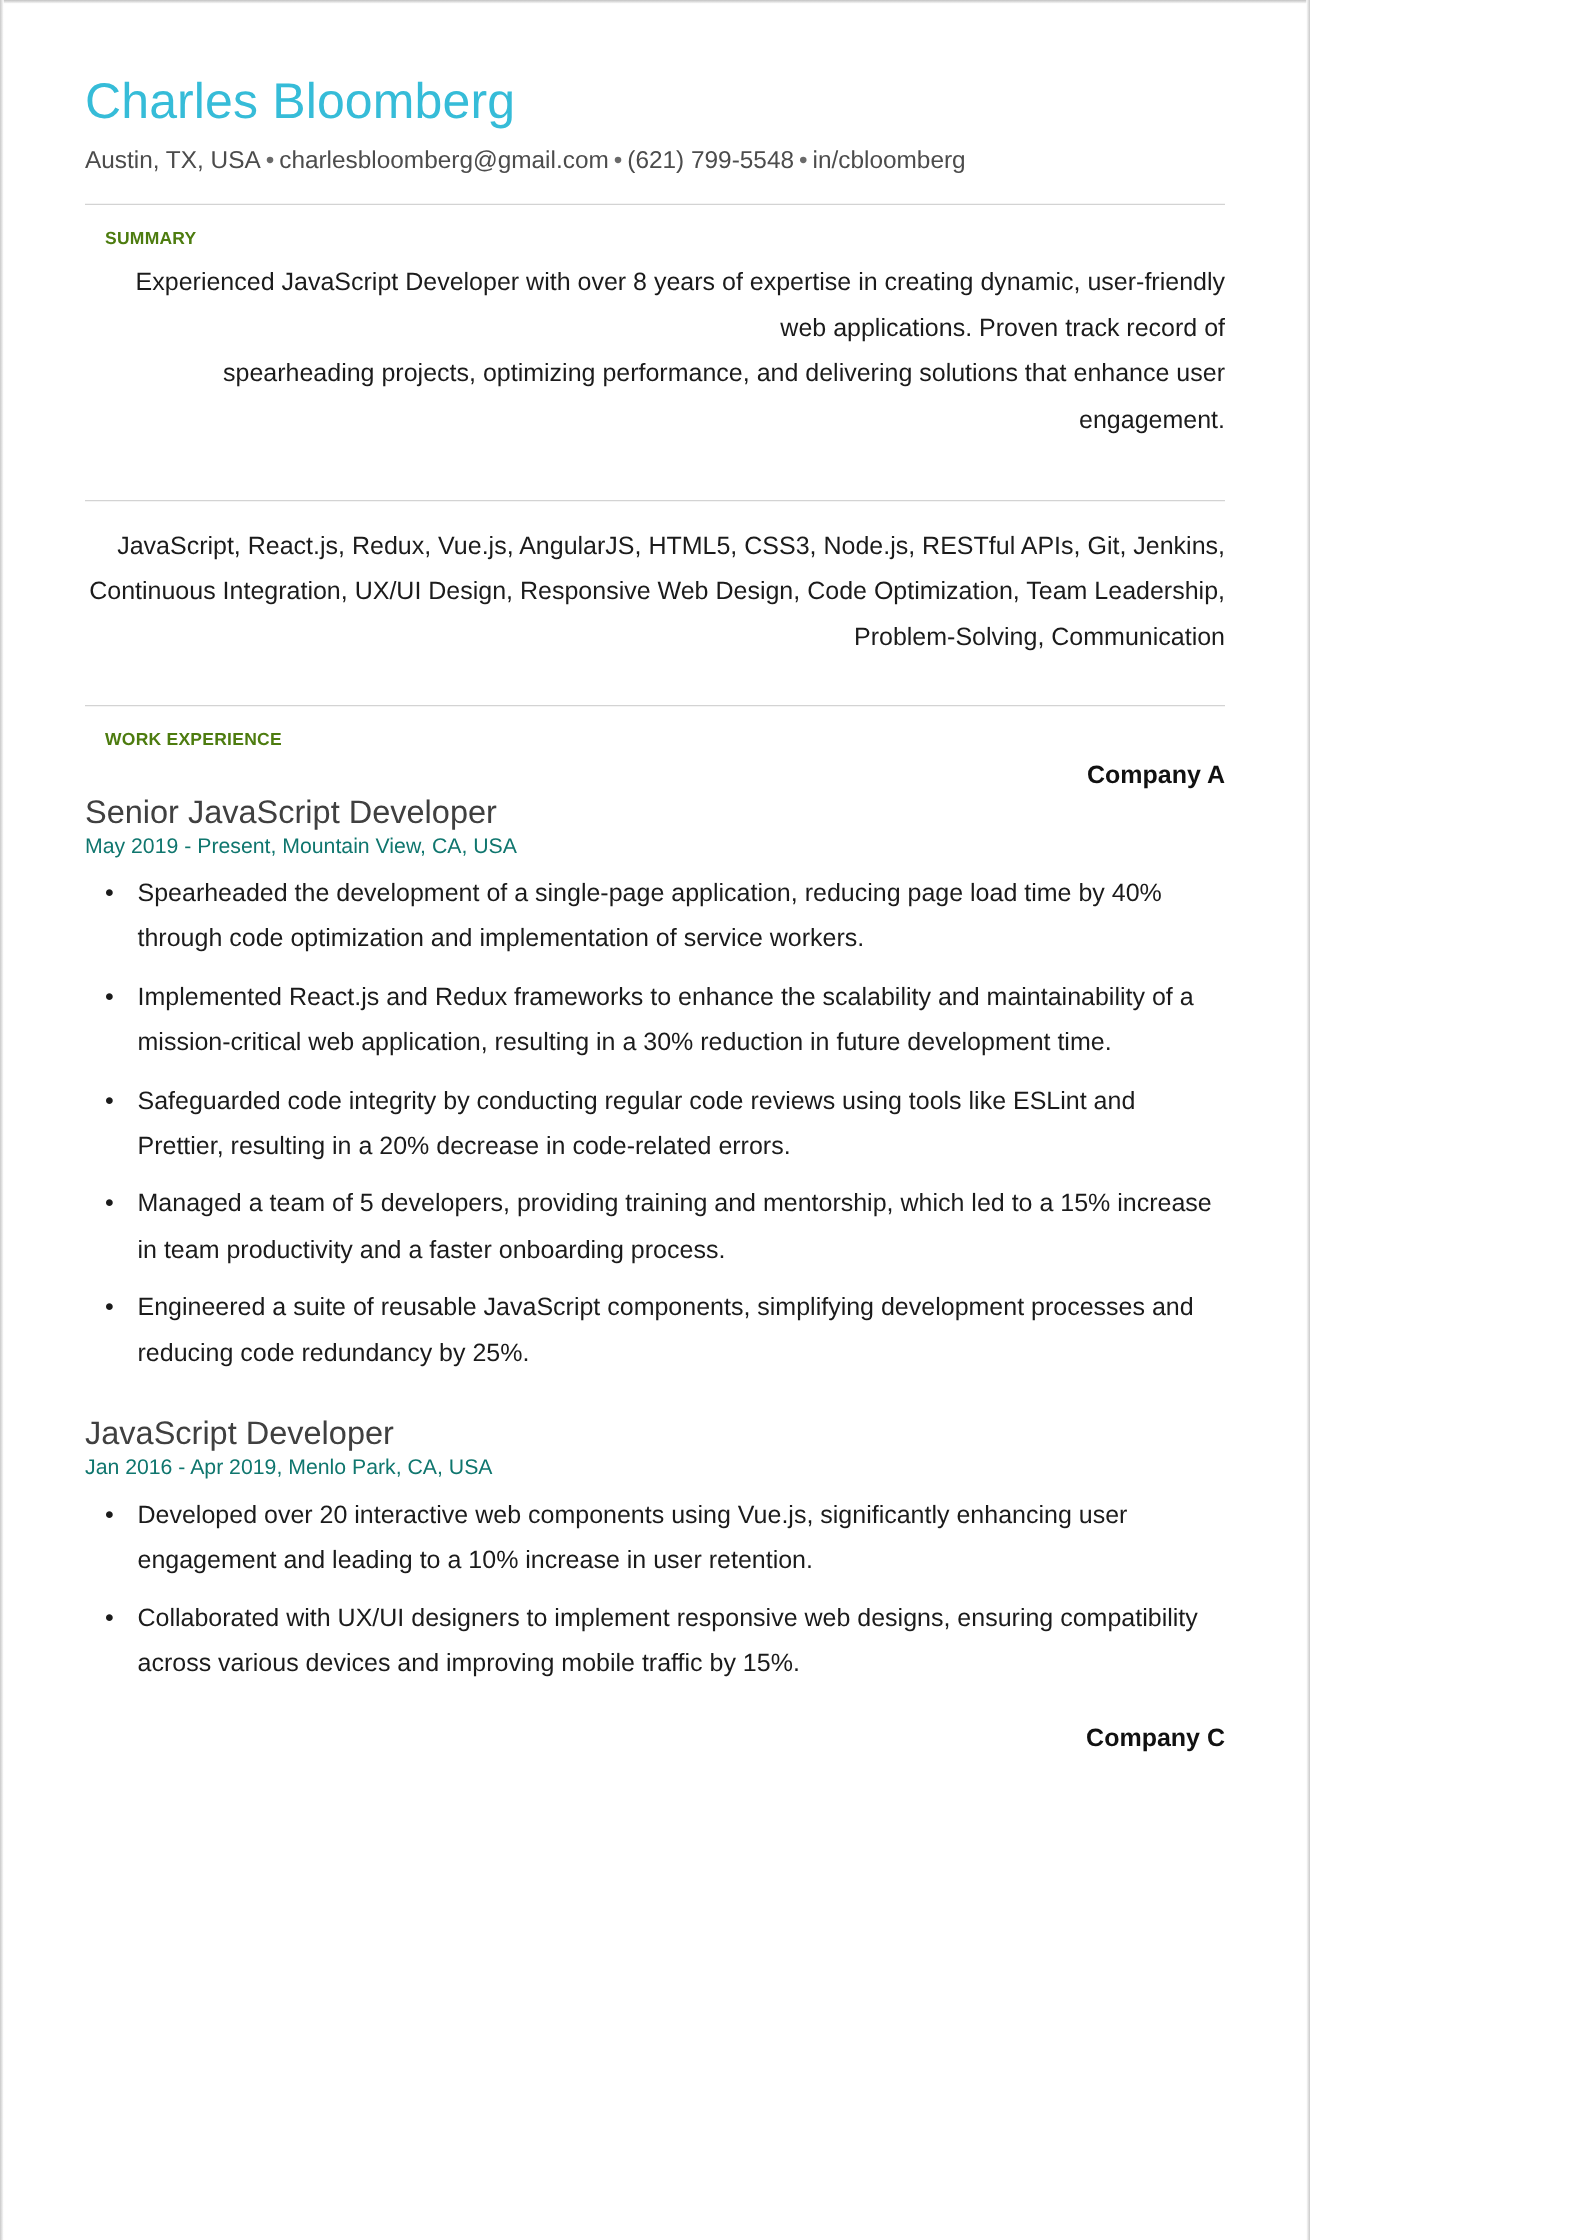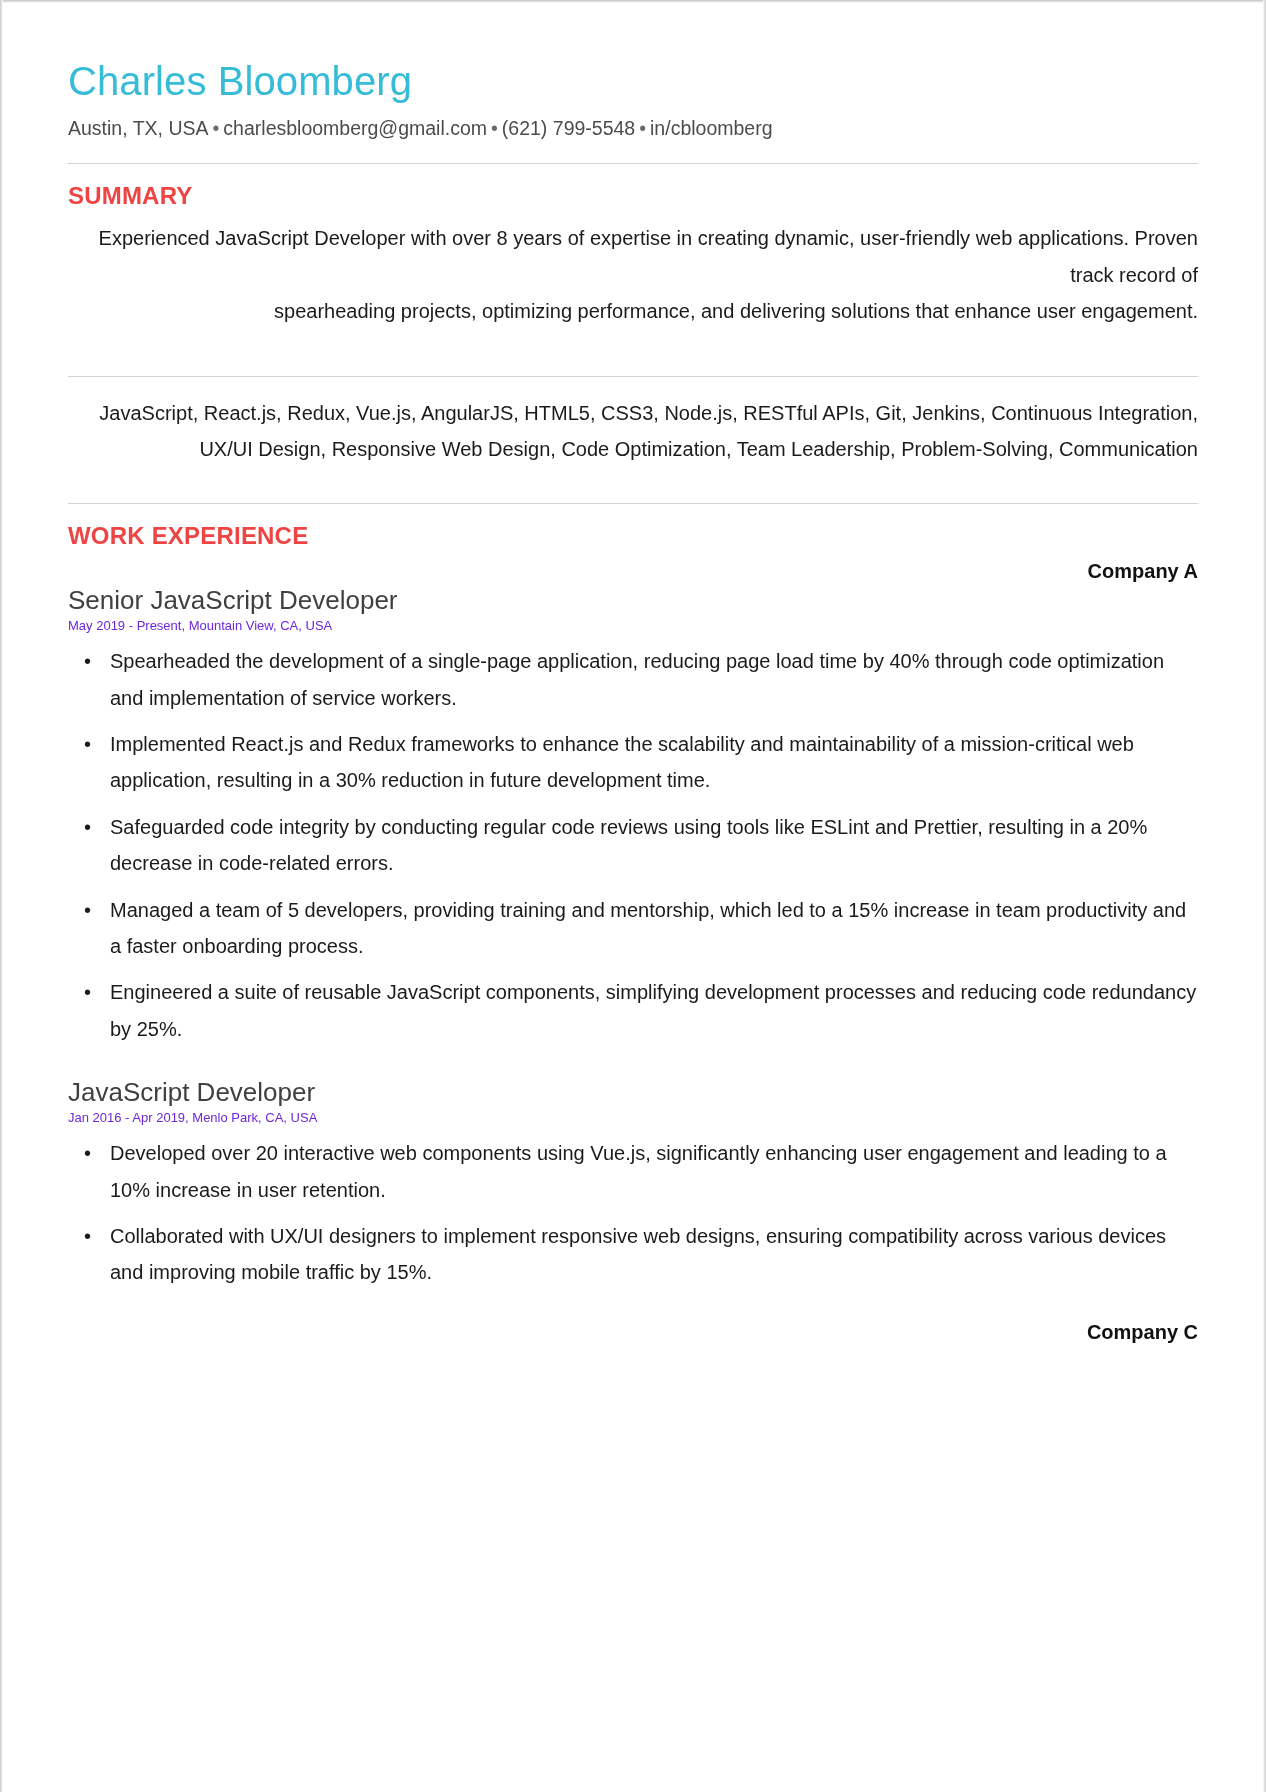--- a/index.html
+++ b/index.html
@@ -8,21 +8,21 @@
     background: #ffffff;
   }
   body {
     width: 1266px;
     min-height: 1792px;
     font-family: "Liberation Sans", sans-serif;
     color: #1b1b1b;
     position: relative;
   }
   .page {
-    width: 1266px;
+    width: 1048px;
     min-height: 1792px;
     background: #ffffff;
     box-sizing: border-box;
     padding: 0;
     position: relative;
     overflow: hidden;
   }
   .edge-shadow-left {
     position: absolute;
     left: 0; top: 0; bottom: 0;
@@ -69,25 +69,25 @@
   }
 
   hr.rule {
     border: 0;
     border-top: 1.5px solid #d3d3d3;
     margin: 0 0 18px 0;
     width: 100%;
   }
 
   .sec-title {
-    font-size: 24px;
+    font-size: 14px;
     font-weight: 700;
-    color: #ef4444;
+    color: #4d7c0f;
     letter-spacing: 0.2px;
-    margin: 0 0 10px 0;
+    margin: 0 0 10px 16px;
   }
 
   .para {
     font-size: 20px;
     line-height: 1.82;
     color: #1b1b1b;
     margin: 0;
     text-align: right;
   }
   .block-gap-md { height: 36px; }
@@ -100,22 +100,22 @@
     margin: 0 0 2px 0;
     text-align: right;
   }
   .role {
     font-size: 26px;
     font-weight: 400;
     color: #404040;
     margin: 0 0 2px 0;
   }
   .meta {
-    font-size: 13px;
-    color: #6d28d9;
+    font-size: 17px;
+    color: #0f766e;
     margin: 0 0 10px 0;
   }
 
   ul.bullets {
     list-style: none;
     margin: 0;
     padding: 0;
   }
   ul.bullets > li {
     position: relative;

